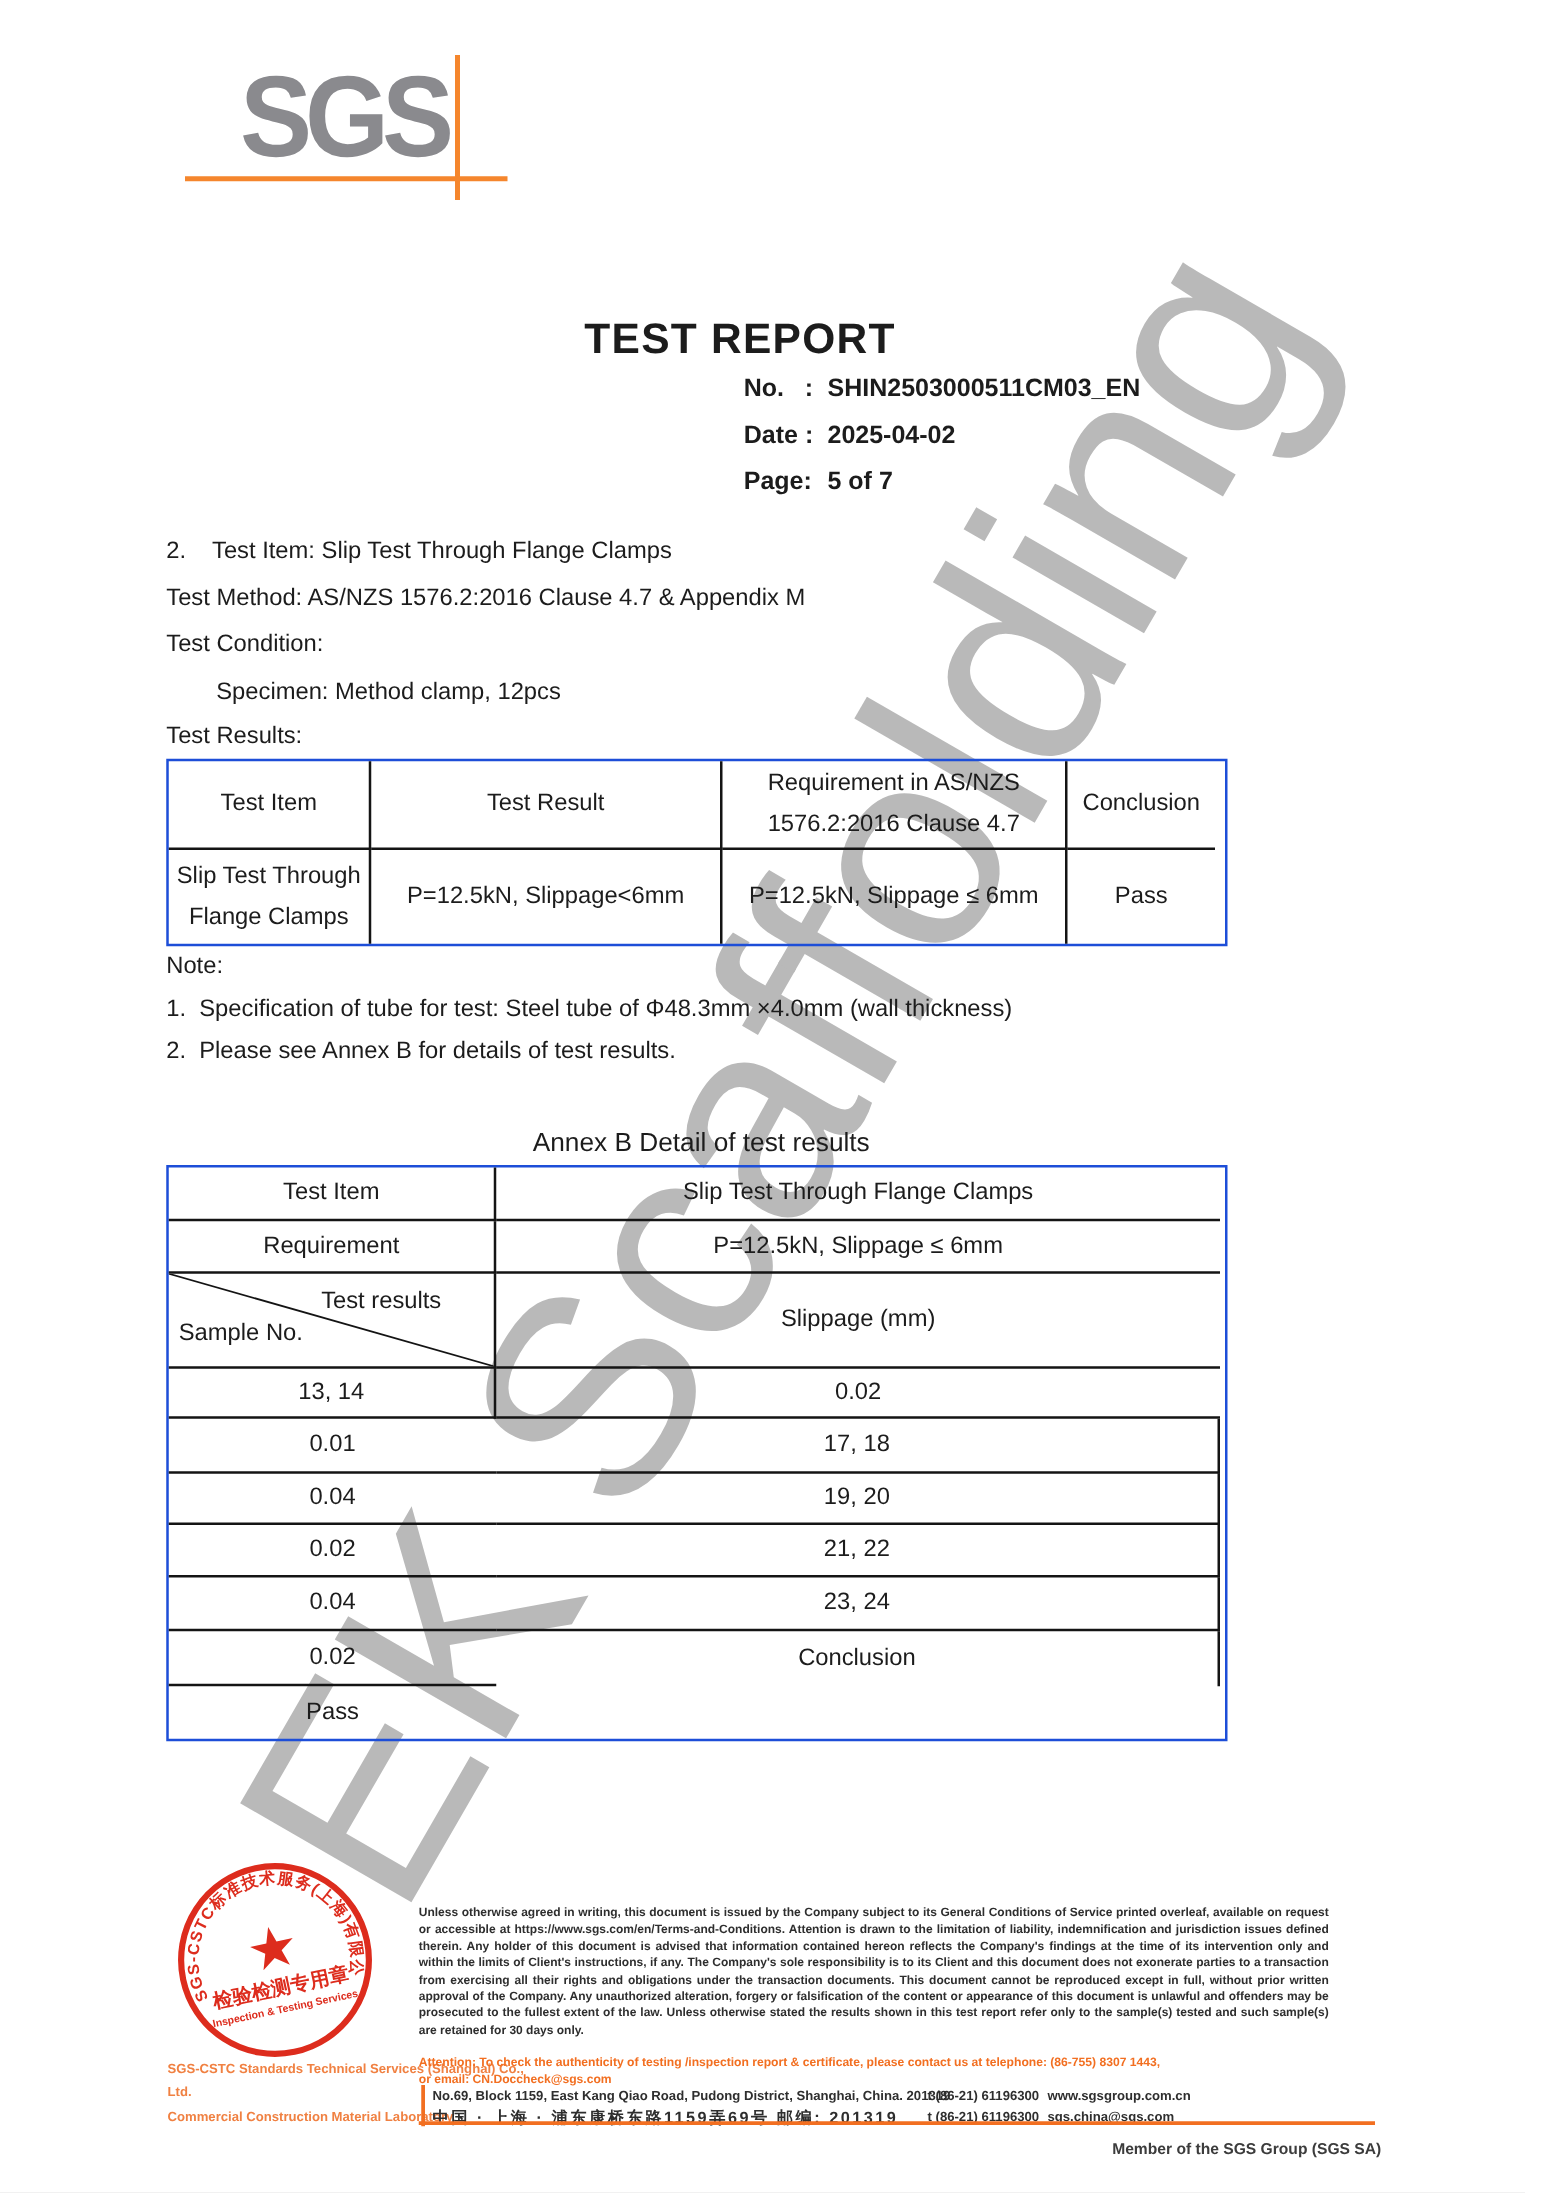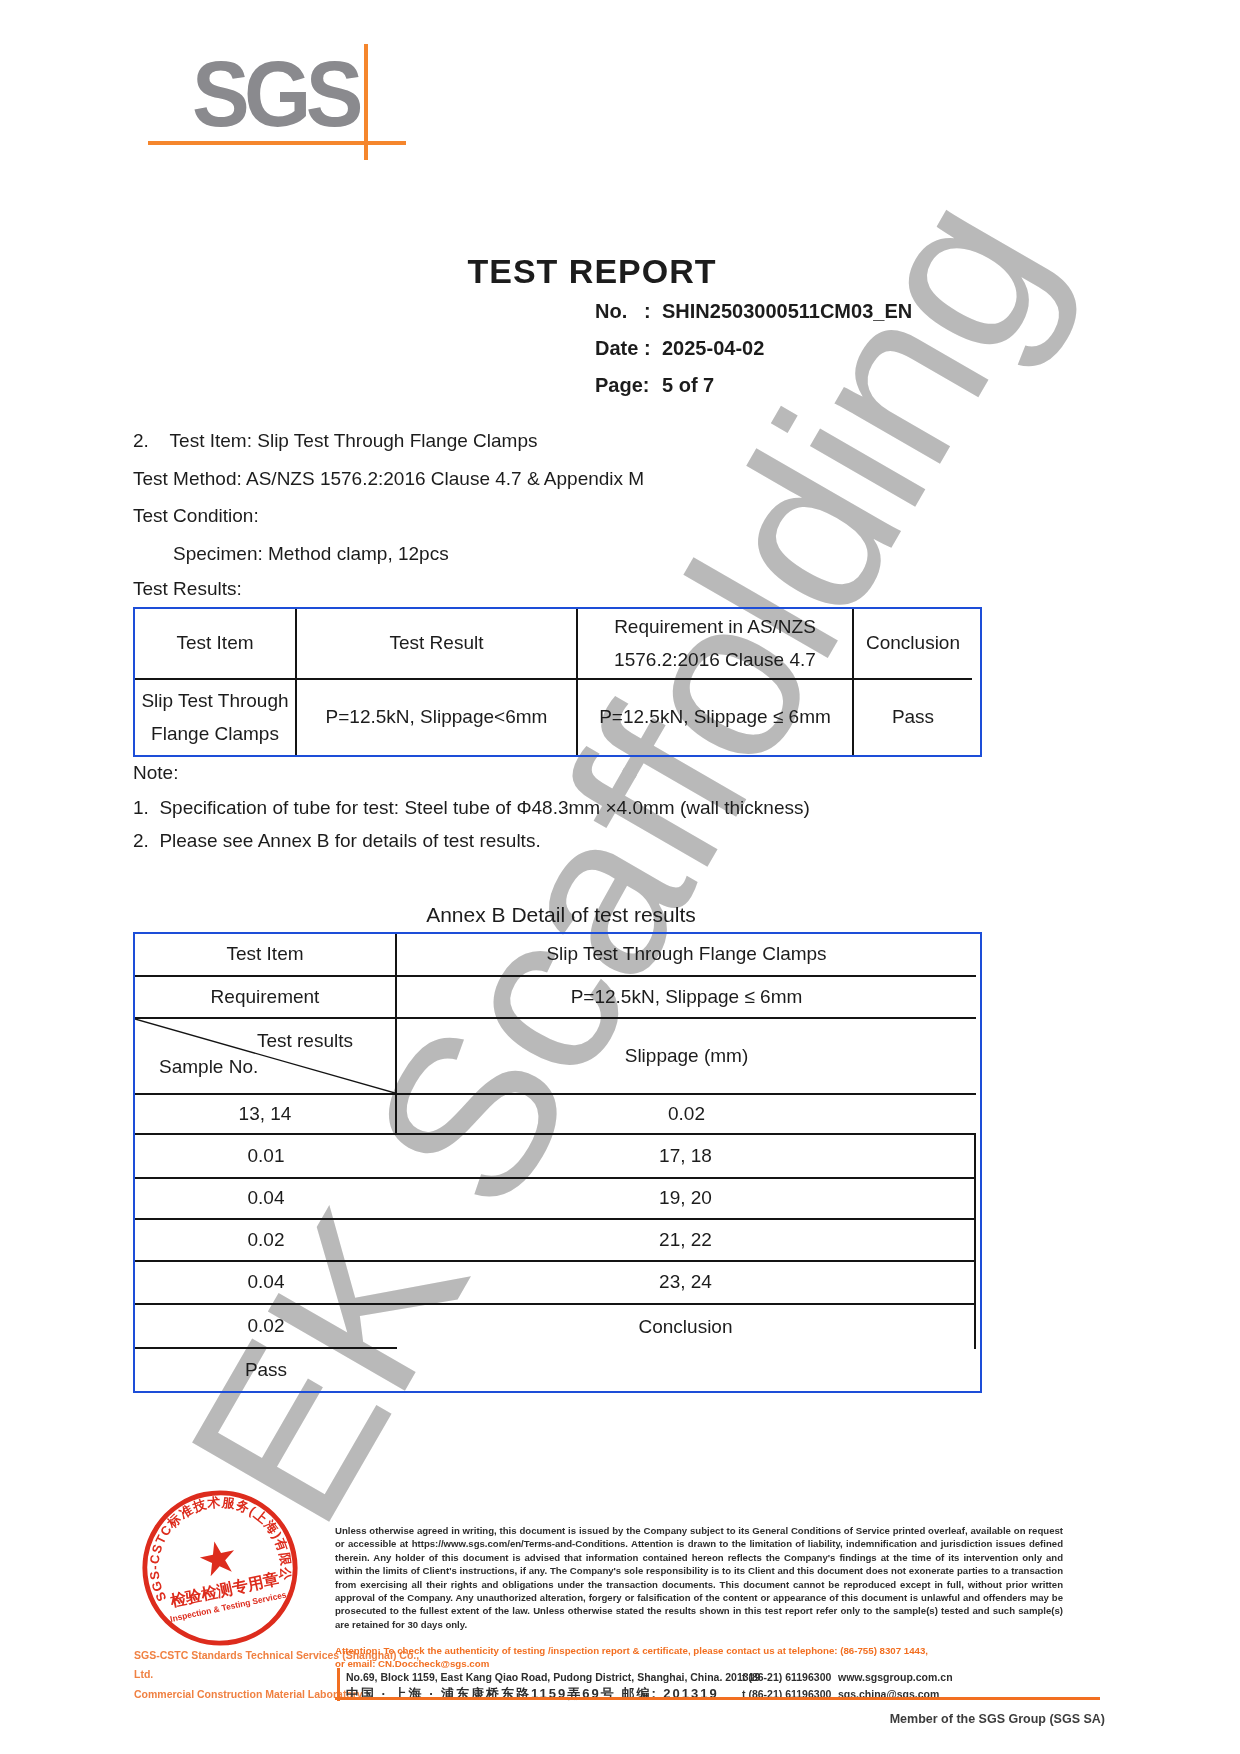--- a/index.html
+++ b/index.html
@@ -36,21 +36,21 @@
     font-size:19px;line-height:1.7;padding:2px 6px;box-sizing:border-box;}
   .br{border-right:2px solid #141414;}
   .bb{border-bottom:2px solid #141414;}
   .t1{left:133px;top:607px;width:845px;grid-template-columns:162px 281px 276px 118px;grid-template-rows:71px 75px;}
   .t2{left:133px;top:932px;width:845px;grid-template-columns:262px 579px;
       grid-template-rows:43px 42px 76px 40px 44px 41px 42px 43px 44px 42px;}
   .t2 .cell{font-size:19px;line-height:1.4;}
   .diag{position:relative;}
   .diag svg{position:absolute;left:0;top:0;width:100%;height:100%;}
   .corner-top{position:absolute;top:9px;right:42px;font-size:19px;margin-left:36px;}
-  .corner-bottom{position:absolute;bottom:12px;left:8px;font-size:19px;margin-left:16px;}
+  .corner-bottom{position:absolute;bottom:12px;left:8px;font-size:19px;}
   
   .annex-title{left:6px;top:903px;width:1110px;text-align:center;font-size:21px;}
   
   .stamp{left:136px;top:1484px;width:168px;height:168px;transform:rotate(-12deg);}
   .company-lines{left:134px;top:1646px;width:290px;font-size:10.5px;line-height:1.85;
     color:#f08142;font-weight:bold;}
   .legal{left:335px;top:1524px;width:728px;font-size:9.6px;line-height:13.4px;
     text-align:justify;font-weight:bold;color:#2e2e2e;}
   .attn{left:335px;width:740px;font-size:9.7px;font-weight:bold;color:#f26f21;}
   .a1{top:1645px;} .a2{top:1658px;}

